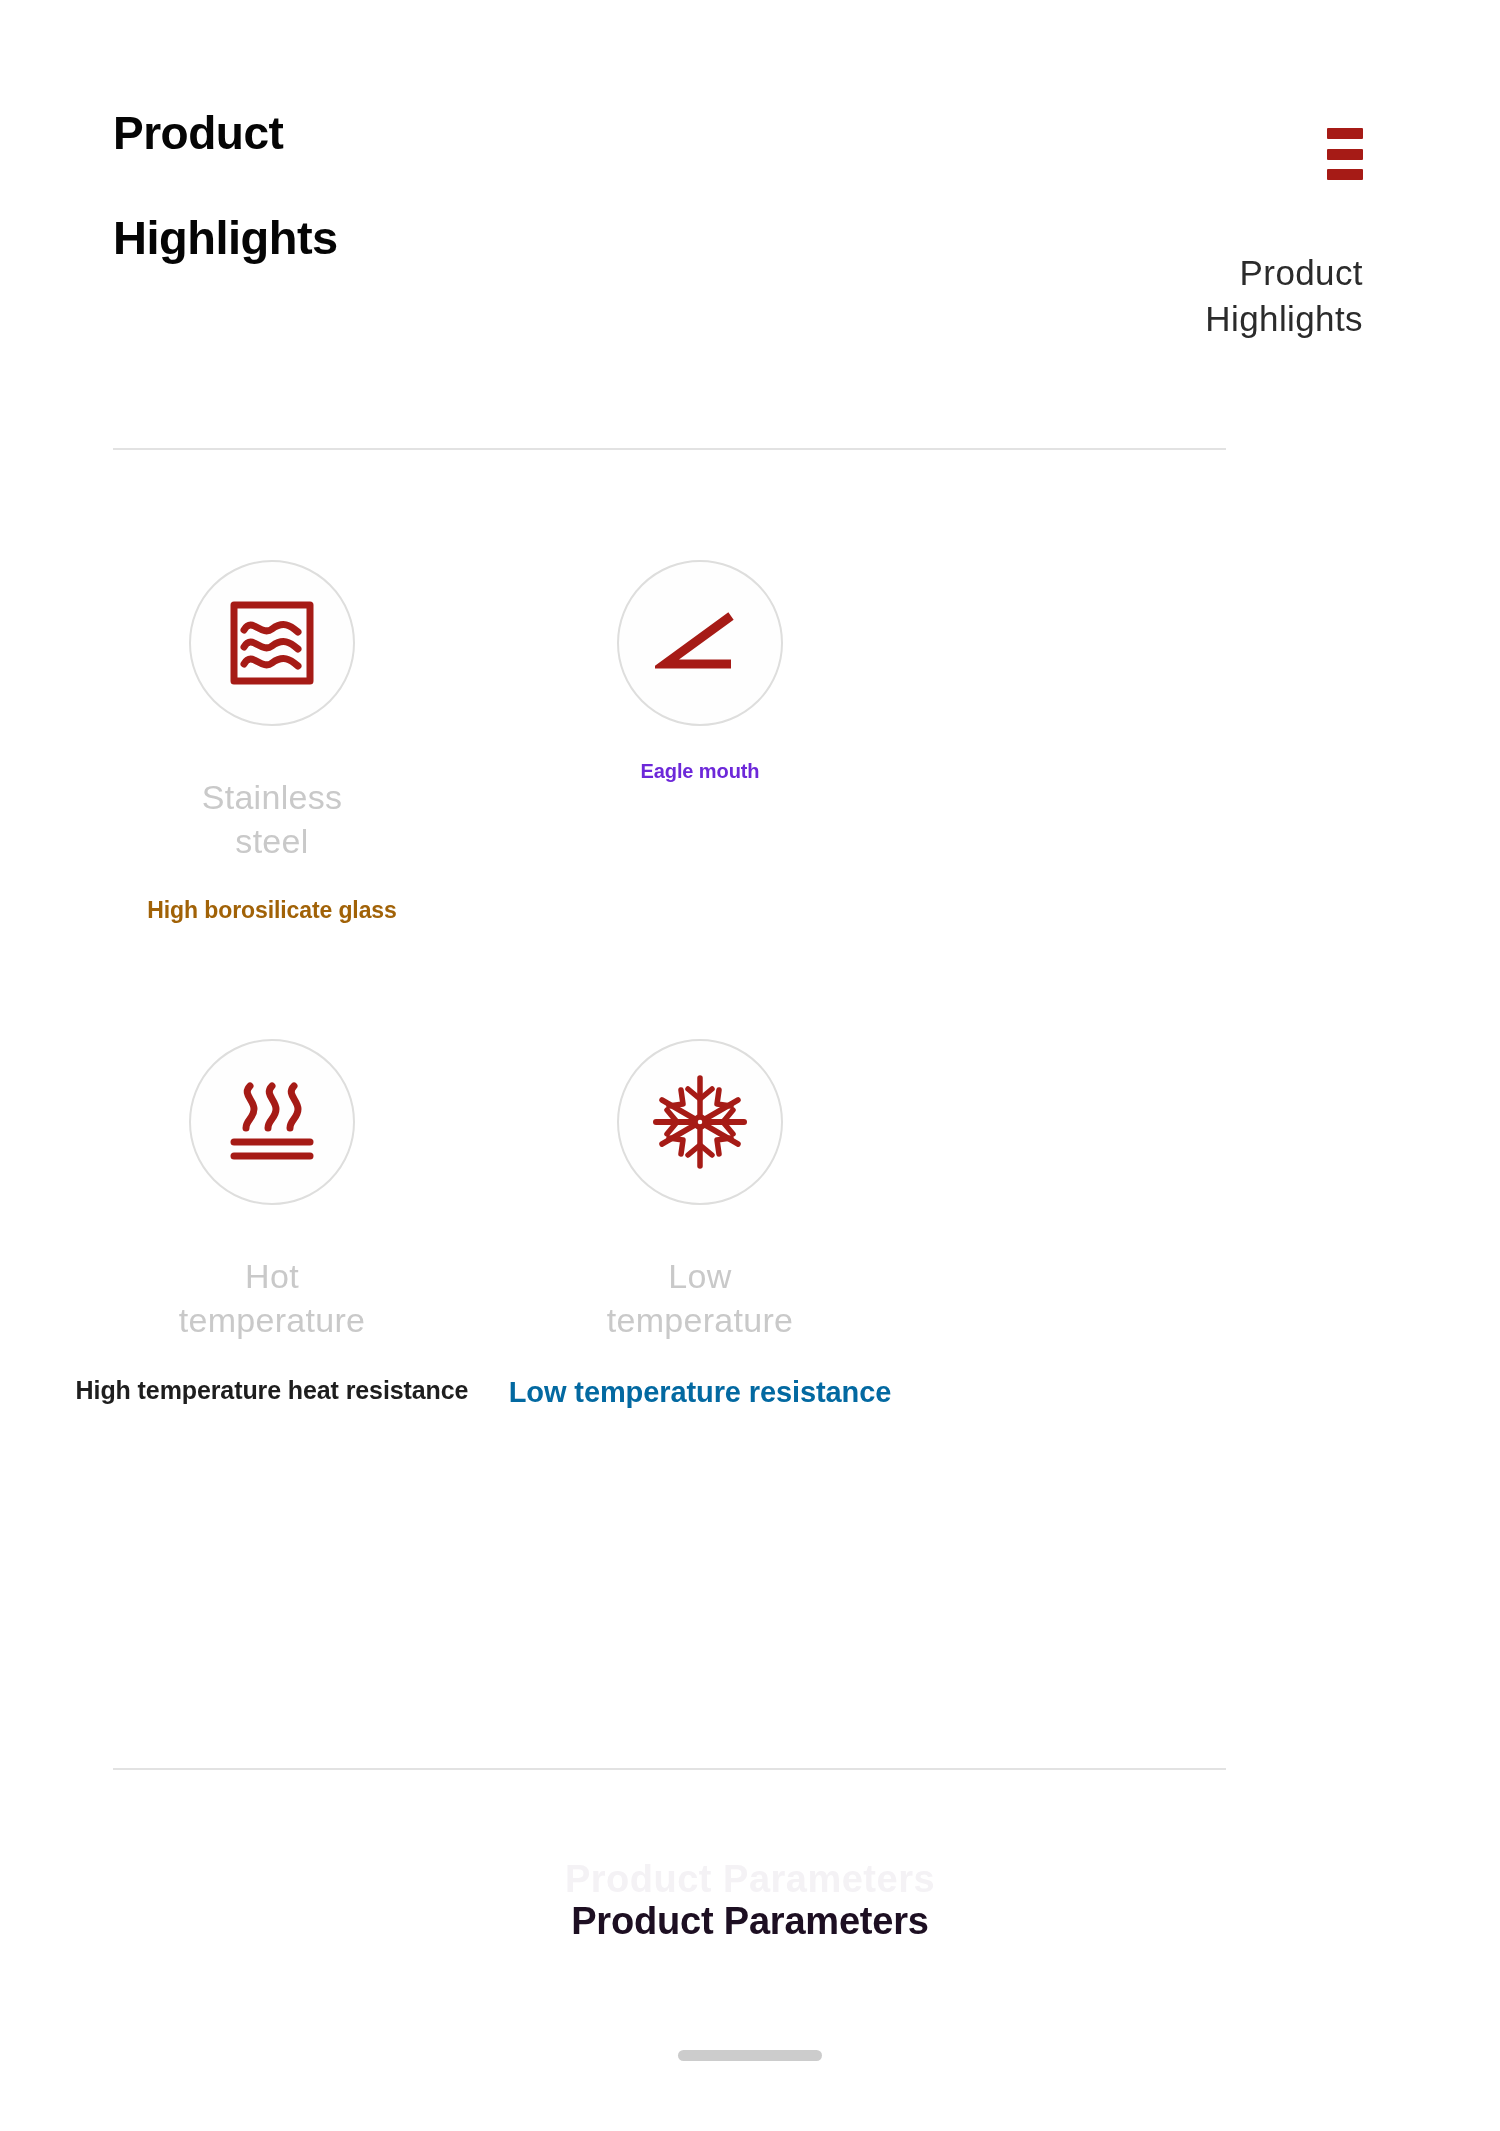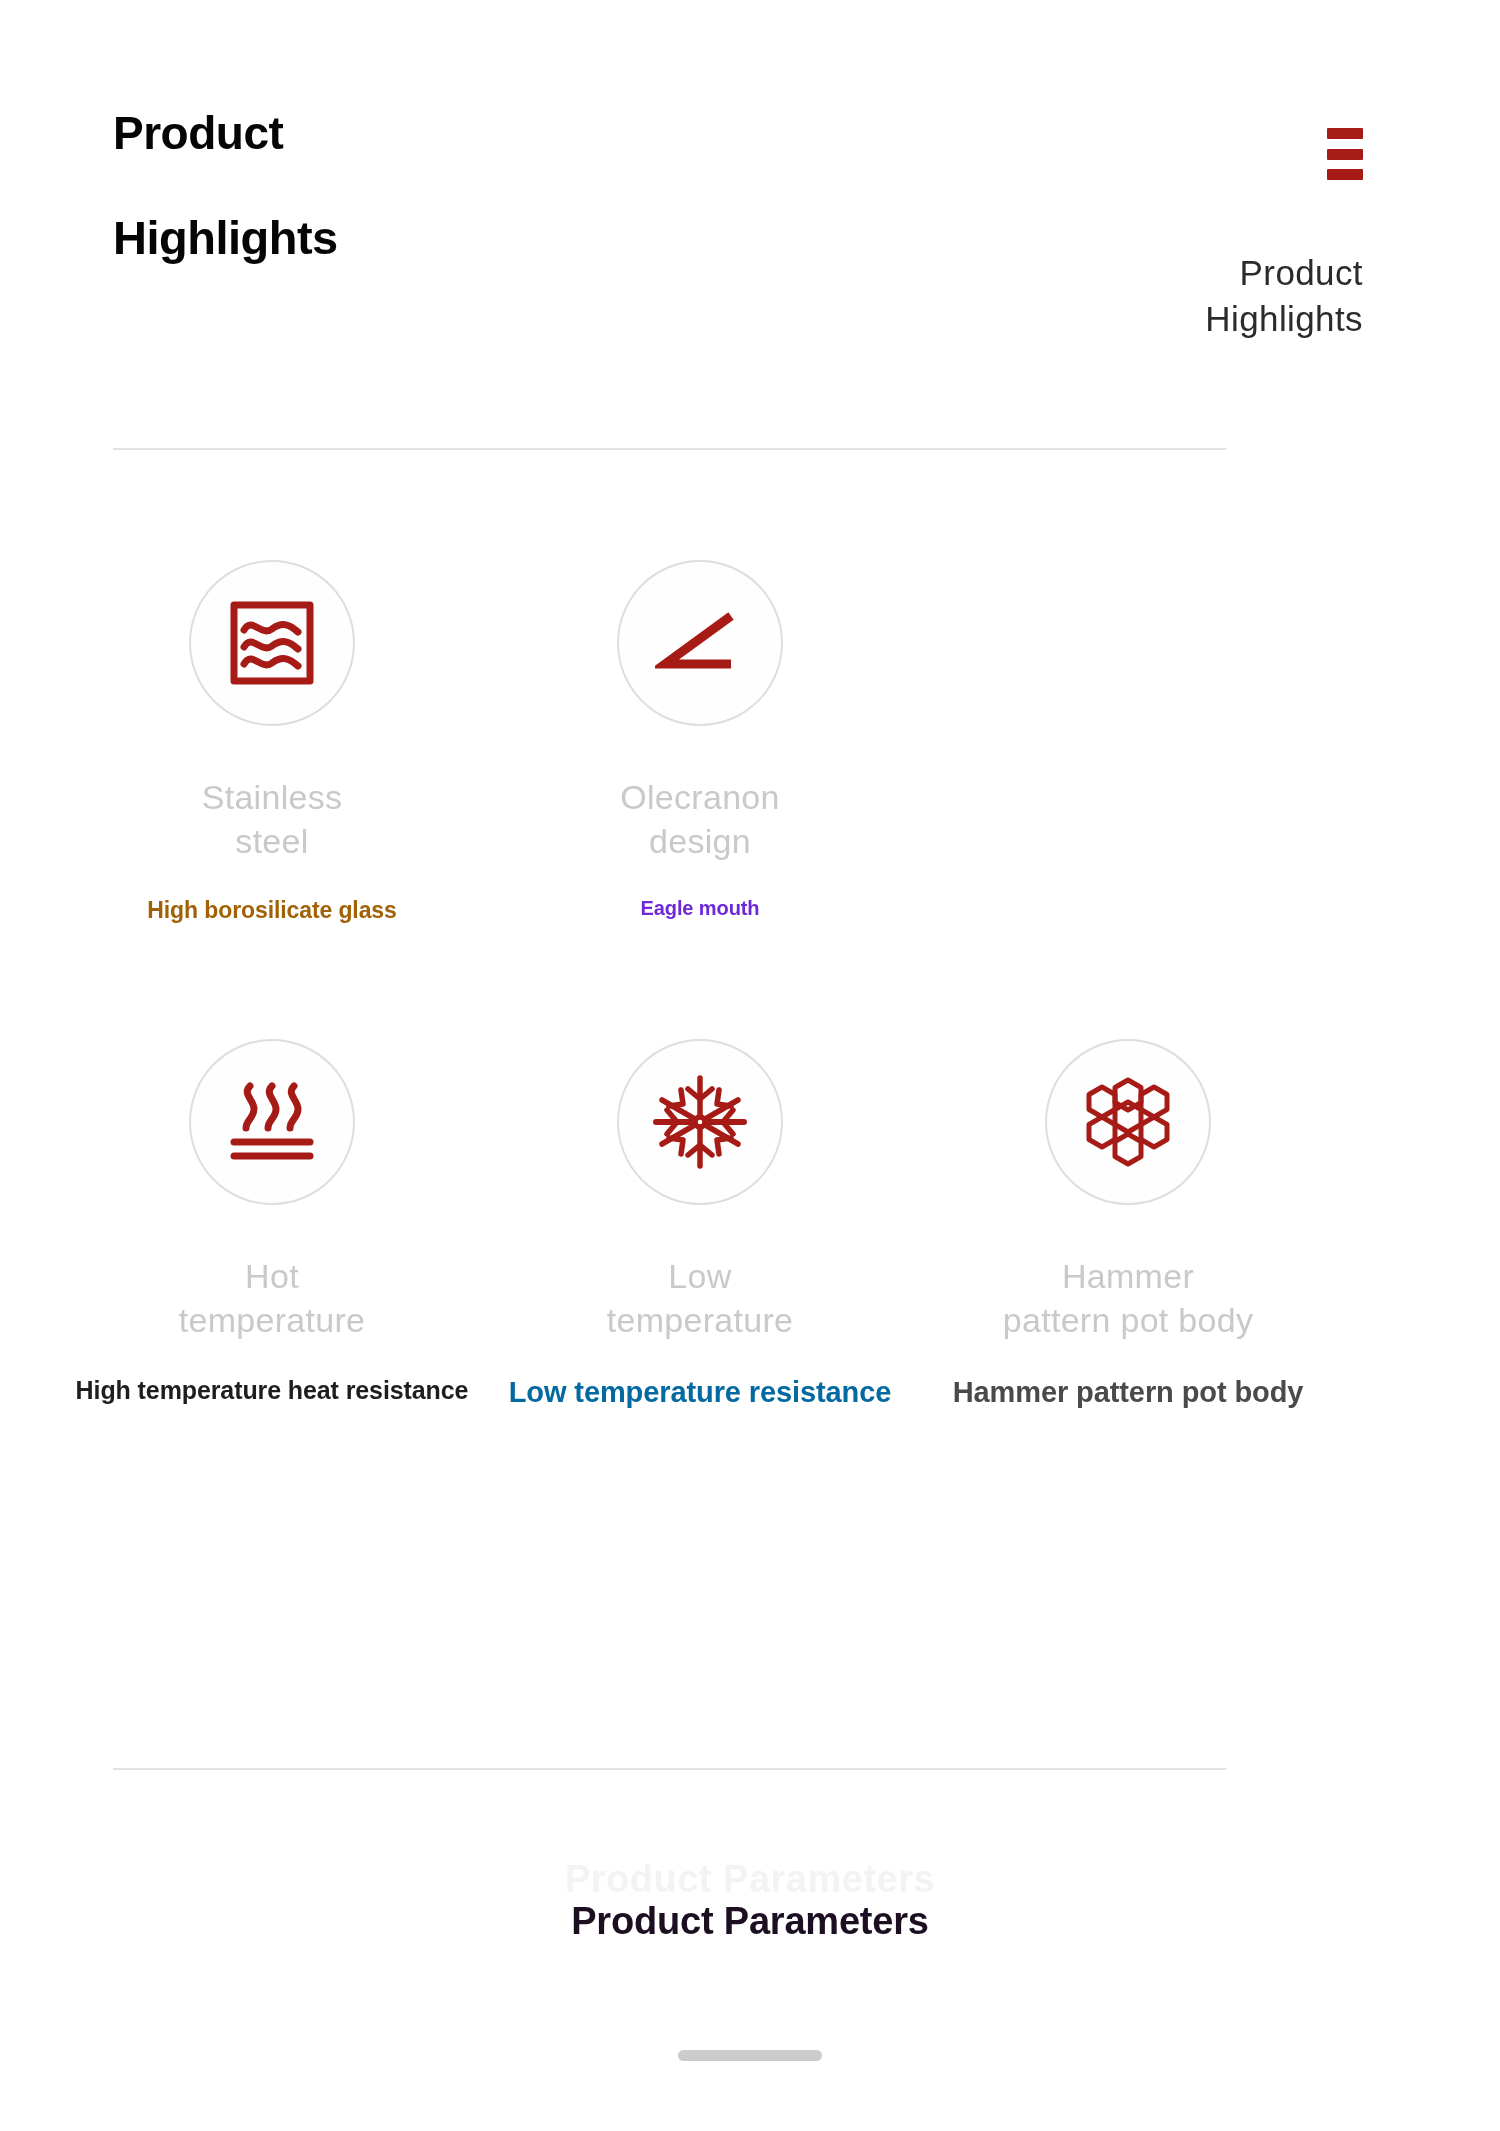--- a/index.html
+++ b/index.html
@@ -241,22 +241,20 @@
 steel</div>
         <div class="feature-title">High borosilicate glass</div>
       </div>
 
       <div class="feature-cell c3">
         <div class="icon-circle">
           <svg width="90" height="70" viewBox="0 0 90 70" fill="none" stroke="#a61b16" stroke-width="9" stroke-linejoin="miter" stroke-linecap="butt">
             <path d="M76 8 L10 56 L76 56"></path>
           </svg>
         </div>
-        <div class="feature-subtitle">Olecranon
-design</div>
         <div class="feature-title">Eagle mouth</div>
       </div>
 
     </div>
 
     <div class="feature-row row-2">
 
       <div class="feature-cell c1">
         <div class="icon-circle">
           <svg width="92" height="84" viewBox="0 0 92 84" fill="none" stroke="#a61b16" stroke-width="7" stroke-linejoin="round" stroke-linecap="round">
@@ -290,38 +288,20 @@
               <path d="M81 34 L67 32 L69 18"></path>
               <circle cx="50" cy="50" r="5" fill="#ffffff"></circle>
             </g>
           </svg>
         </div>
         <div class="feature-subtitle">Low
 temperature</div>
         <div class="feature-title">Low temperature resistance</div>
       </div>
 
-      <div class="feature-cell c3">
-        <div class="icon-circle">
-          <svg width="98" height="92" viewBox="0 0 98 92" fill="none" stroke="#a61b16" stroke-width="5" stroke-linejoin="round" stroke-linecap="round">
-            <g>
-              <polygon points="49,26 62,33.5 62,48.5 49,56 36,48.5 36,33.5"></polygon>
-              <polygon points="49,4 62,11.5 62,26.5 49,34 36,26.5 36,11.5"></polygon>
-              <polygon points="49,58 62,65.5 62,80.5 49,88 36,80.5 36,65.5"></polygon>
-              <polygon points="23,41 36,48.5 36,63.5 23,71 10,63.5 10,48.5"></polygon>
-              <polygon points="75,41 88,48.5 88,63.5 75,71 62,63.5 62,48.5"></polygon>
-              <polygon points="23,11 36,18.5 36,33.5 23,41 10,33.5 10,18.5"></polygon>
-              <polygon points="75,11 88,18.5 88,33.5 75,41 62,33.5 62,18.5"></polygon>
-            </g>
-          </svg>
-        </div>
-        <div class="feature-subtitle">Hammer
-pattern pot body</div>
-        <div class="feature-title">Hammer pattern pot body</div>
-      </div>
 
     </div>
 
   </div>
 
   <div class="divider bottom"></div>
 
   <div class="params-section">
     <div class="params-ghost">Product Parameters</div>
     <div class="params-title">Product Parameters</div>

